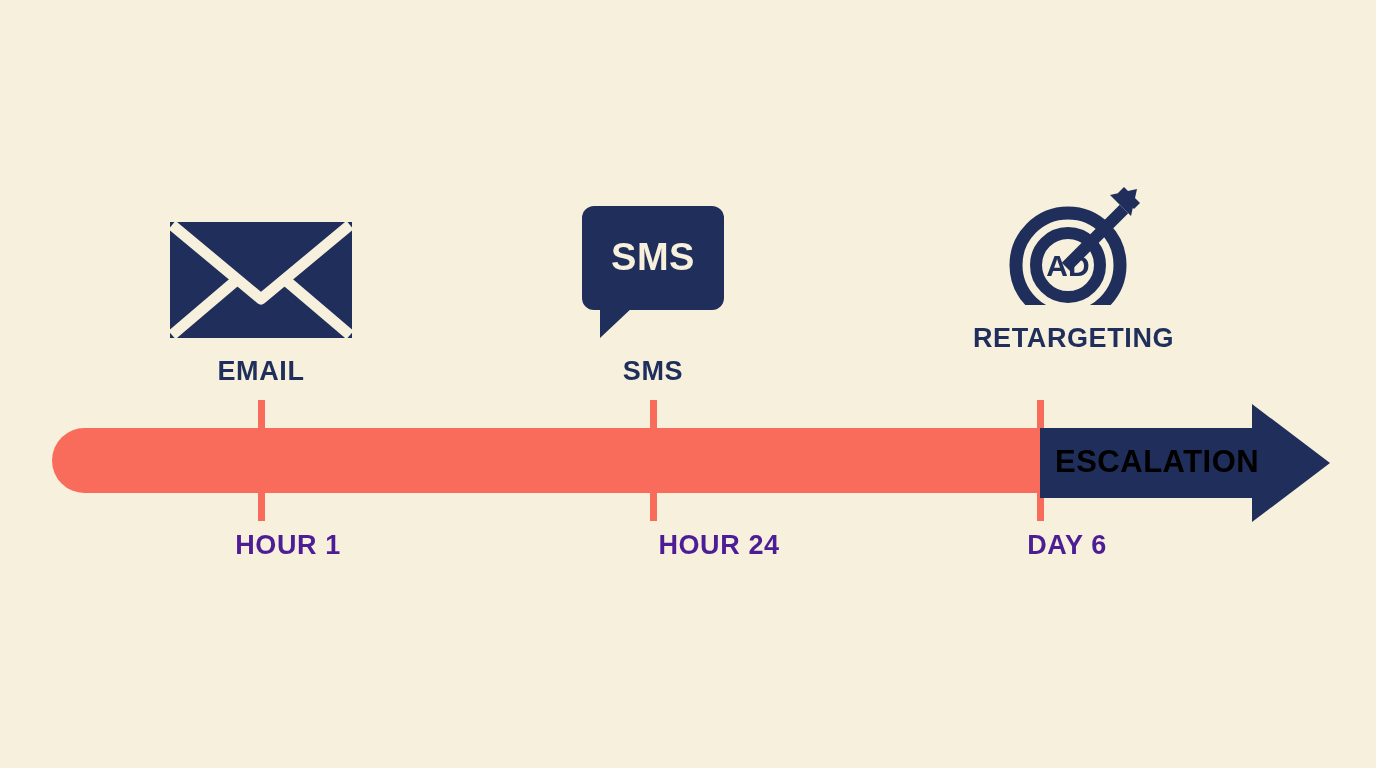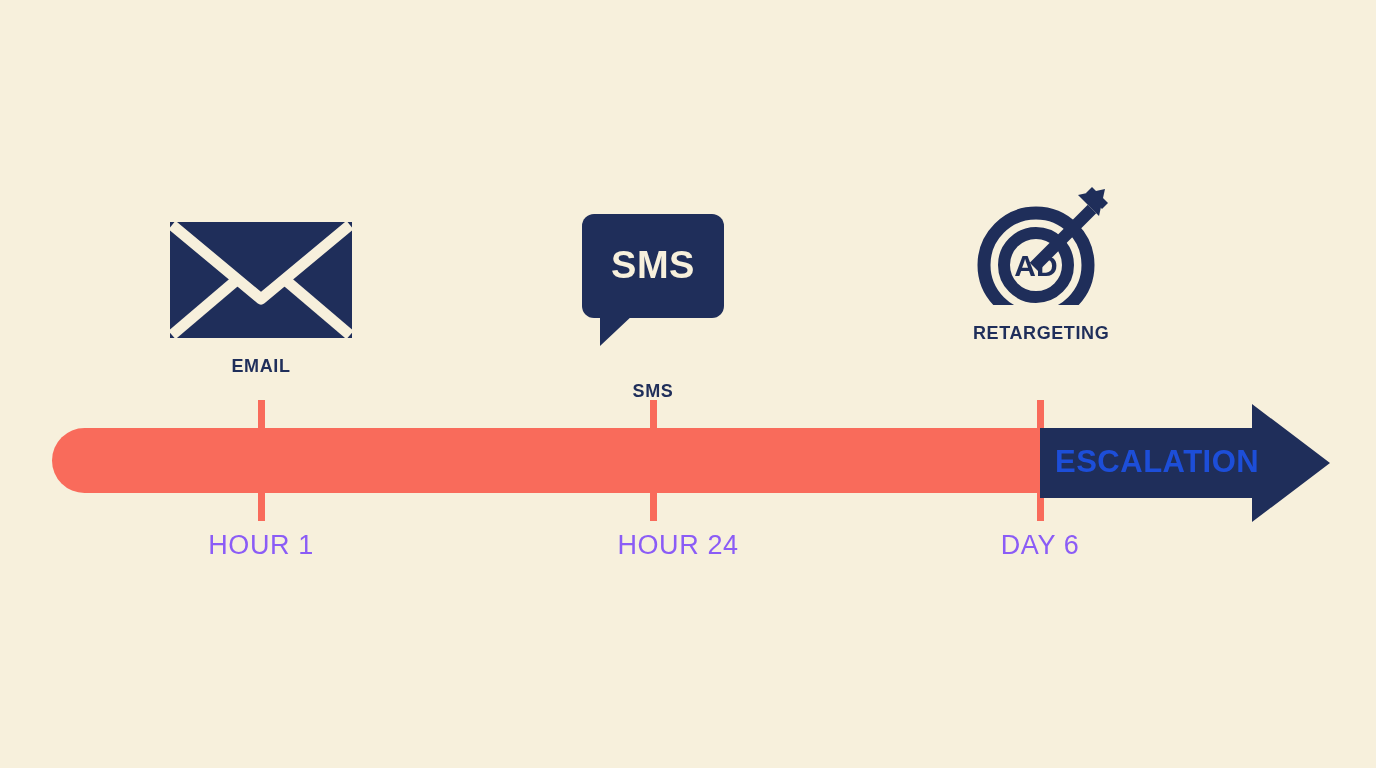--- a/index.html
+++ b/index.html
@@ -45,21 +45,21 @@
     position: absolute;
     left: 1040px;
     top: 404px;
     width: 290px;
     height: 118px;
   }
   .escalation-label {
     position: absolute;
     left: 1055px;
     top: 444px;
-    color: #1d4ed8;
+    color: #000000;
     font-size: 31px;
     font-weight: bold;
     letter-spacing: 0.5px;
     white-space: nowrap;
     z-index: 3;
   }
 
   
   .milestone {
     position: absolute;
@@ -67,36 +67,37 @@
     flex-direction: column;
     align-items: center;
   }
   .m-icon {
     position: relative;
     display: block;
   }
   .m-label {
     margin-top: 14px;
     color: #1F2E5A;
-    font-size: 18px;
+    font-size: 27px;
     font-weight: bold;
     letter-spacing: 0.6px;
     white-space: nowrap;
   }
 
   
   .time-caption {
     position: absolute;
     top: 530px;
-    color: #8b5cf6;
+    color: #4c1d95;
     font-size: 27px;
-    font-weight: normal;
+    font-weight: bold;
     letter-spacing: 0.6px;
     white-space: nowrap;
     transform: translateX(-50%);
+    margin-left: 27px;
   }
 
   
   .envelope {
     width: 182px;
     height: 116px;
   }
 
   
   .sms-bubble {
@@ -143,21 +144,21 @@
       <svg class="envelope" viewBox="0 0 182 116">
         <rect x="0" y="0" width="182" height="116" fill="#1F2E5A"></rect>
         <path d="M2,3 L91,77 L180,3" fill="none" stroke="#F7F0DC" stroke-width="11" stroke-linejoin="round"></path>
         <path d="M2,113 L69,56" fill="none" stroke="#F7F0DC" stroke-width="11"></path>
         <path d="M180,113 L113,56" fill="none" stroke="#F7F0DC" stroke-width="11"></path>
       </svg>
     </span>
     <span class="m-label">EMAIL</span>
   </div>
 
-  <div class="milestone" style="left:582px; top:214px;gap:17px;">
+  <div class="milestone" style="left:582px; top:206px;">
     <span class="m-icon">
       <svg class="sms-bubble" viewBox="0 0 142 132">
         <rect x="0" y="0" width="142" height="104" rx="12" fill="#1F2E5A"></rect>
         <path d="M18,100 L18,132 L52,100 Z" fill="#1F2E5A"></path>
       </svg>
       <span class="sms-text">SMS</span>
     </span>
     <span class="m-label">SMS</span>
   </div>
 
@@ -169,16 +170,16 @@
         <text x="62" y="91" text-anchor="middle" fill="#1F2E5A" font-family="Liberation Sans, sans-serif" font-size="30" font-weight="bold">AD</text>
         <path d="M60,82 L118,24" stroke="#1F2E5A" stroke-width="12" stroke-linecap="butt"></path>
         <path d="M104,10 L131,4 L125,31 Z" fill="#1F2E5A"></path>
         <path d="M118,2 L134,18 L128,24 L112,8 Z" fill="#1F2E5A"></path>
       </svg>
     </span>
     <span class="m-label">RETARGETING</span>
   </div>
 
   <div class="time-caption" style="left:261px;">HOUR 1</div>
-  <div class="time-caption" style="left:678px;">HOUR 24</div>
+  <div class="time-caption" style="left:692px;">HOUR 24</div>
   <div class="time-caption" style="left:1040px;">DAY 6</div>
 
 </div>
 
 </body></html>

